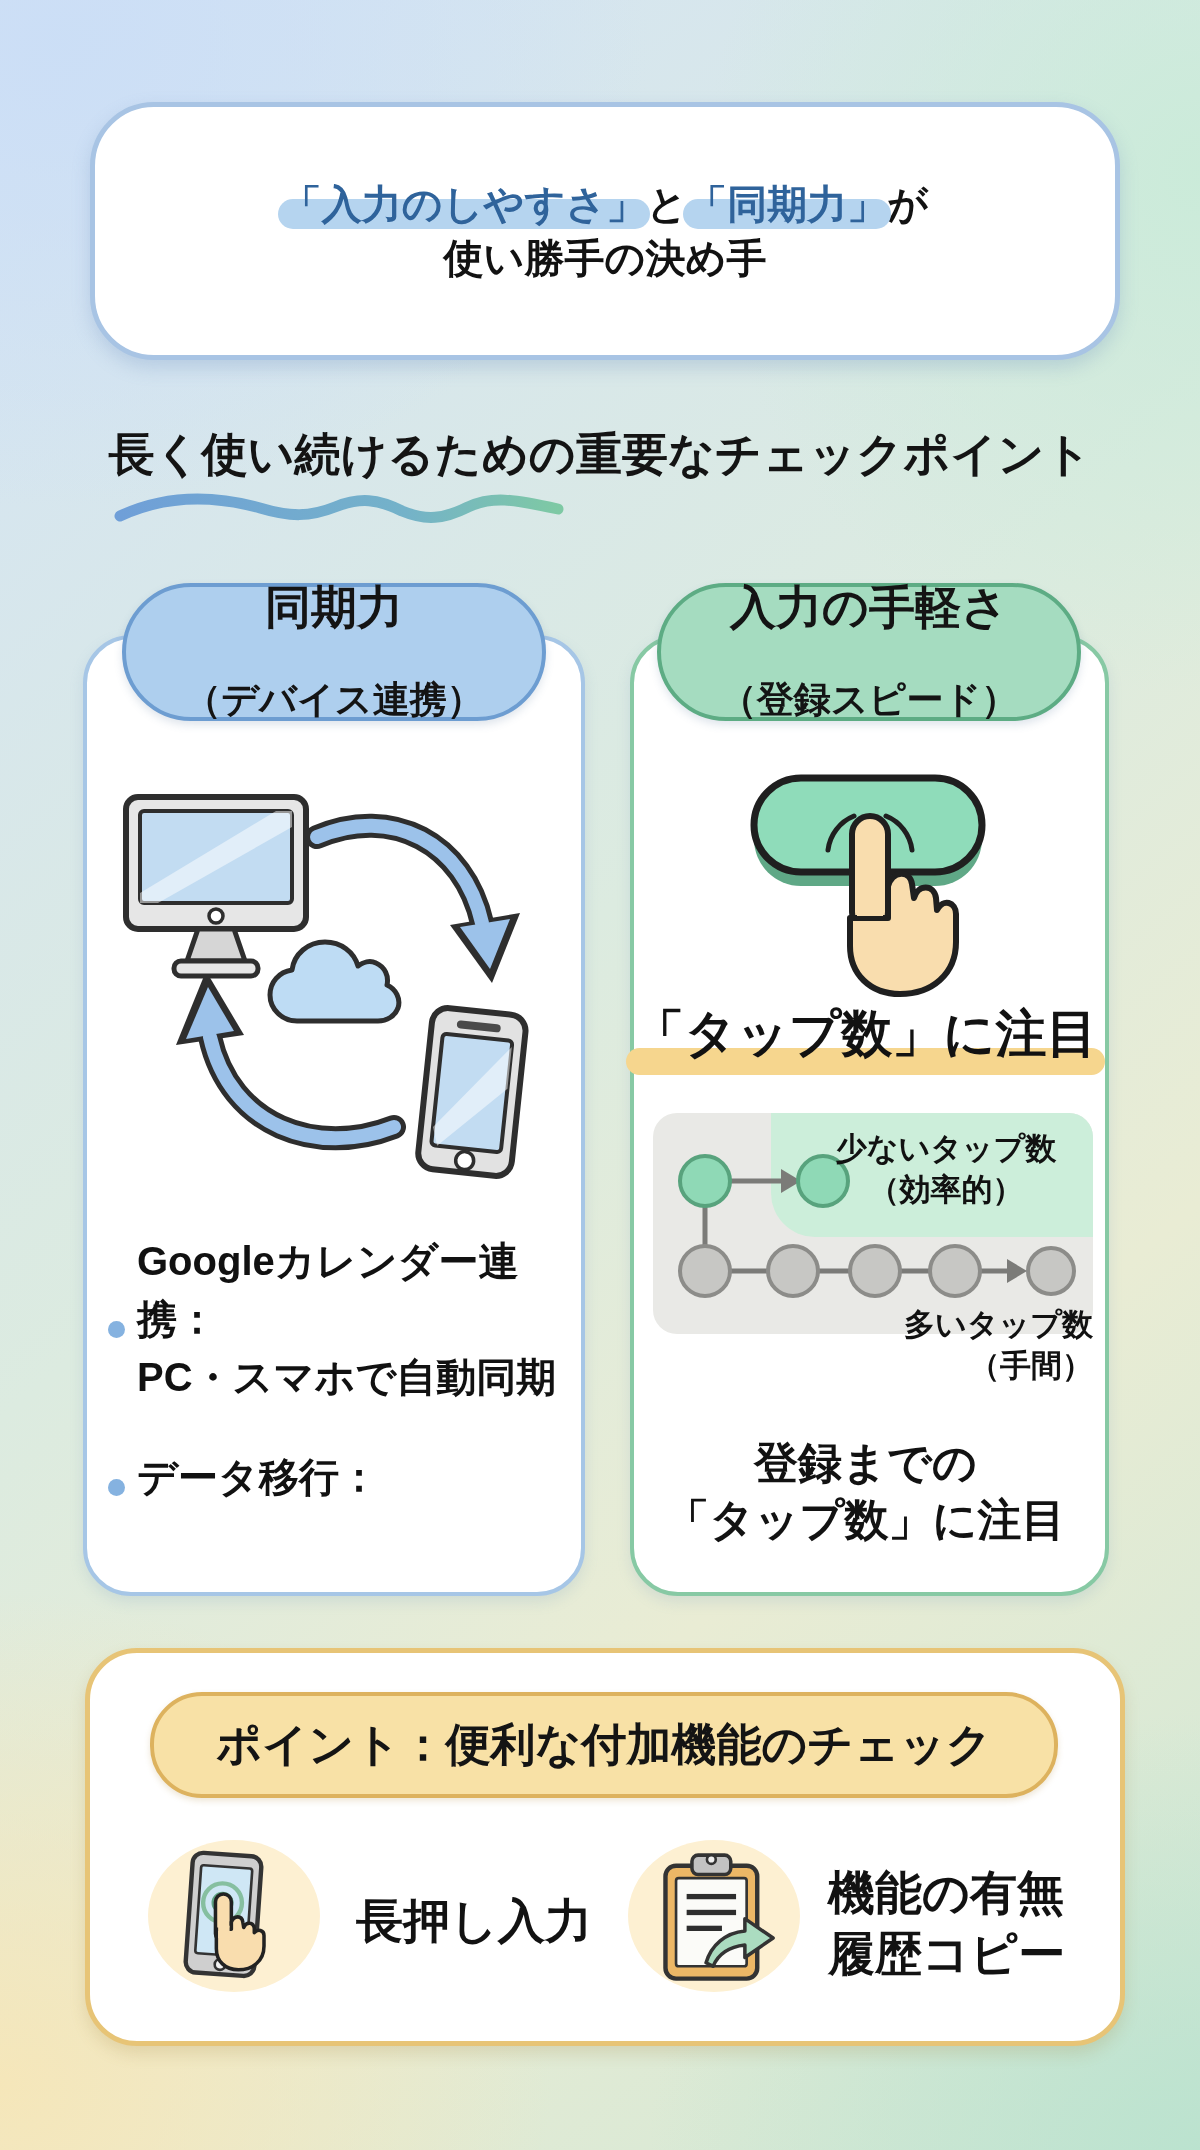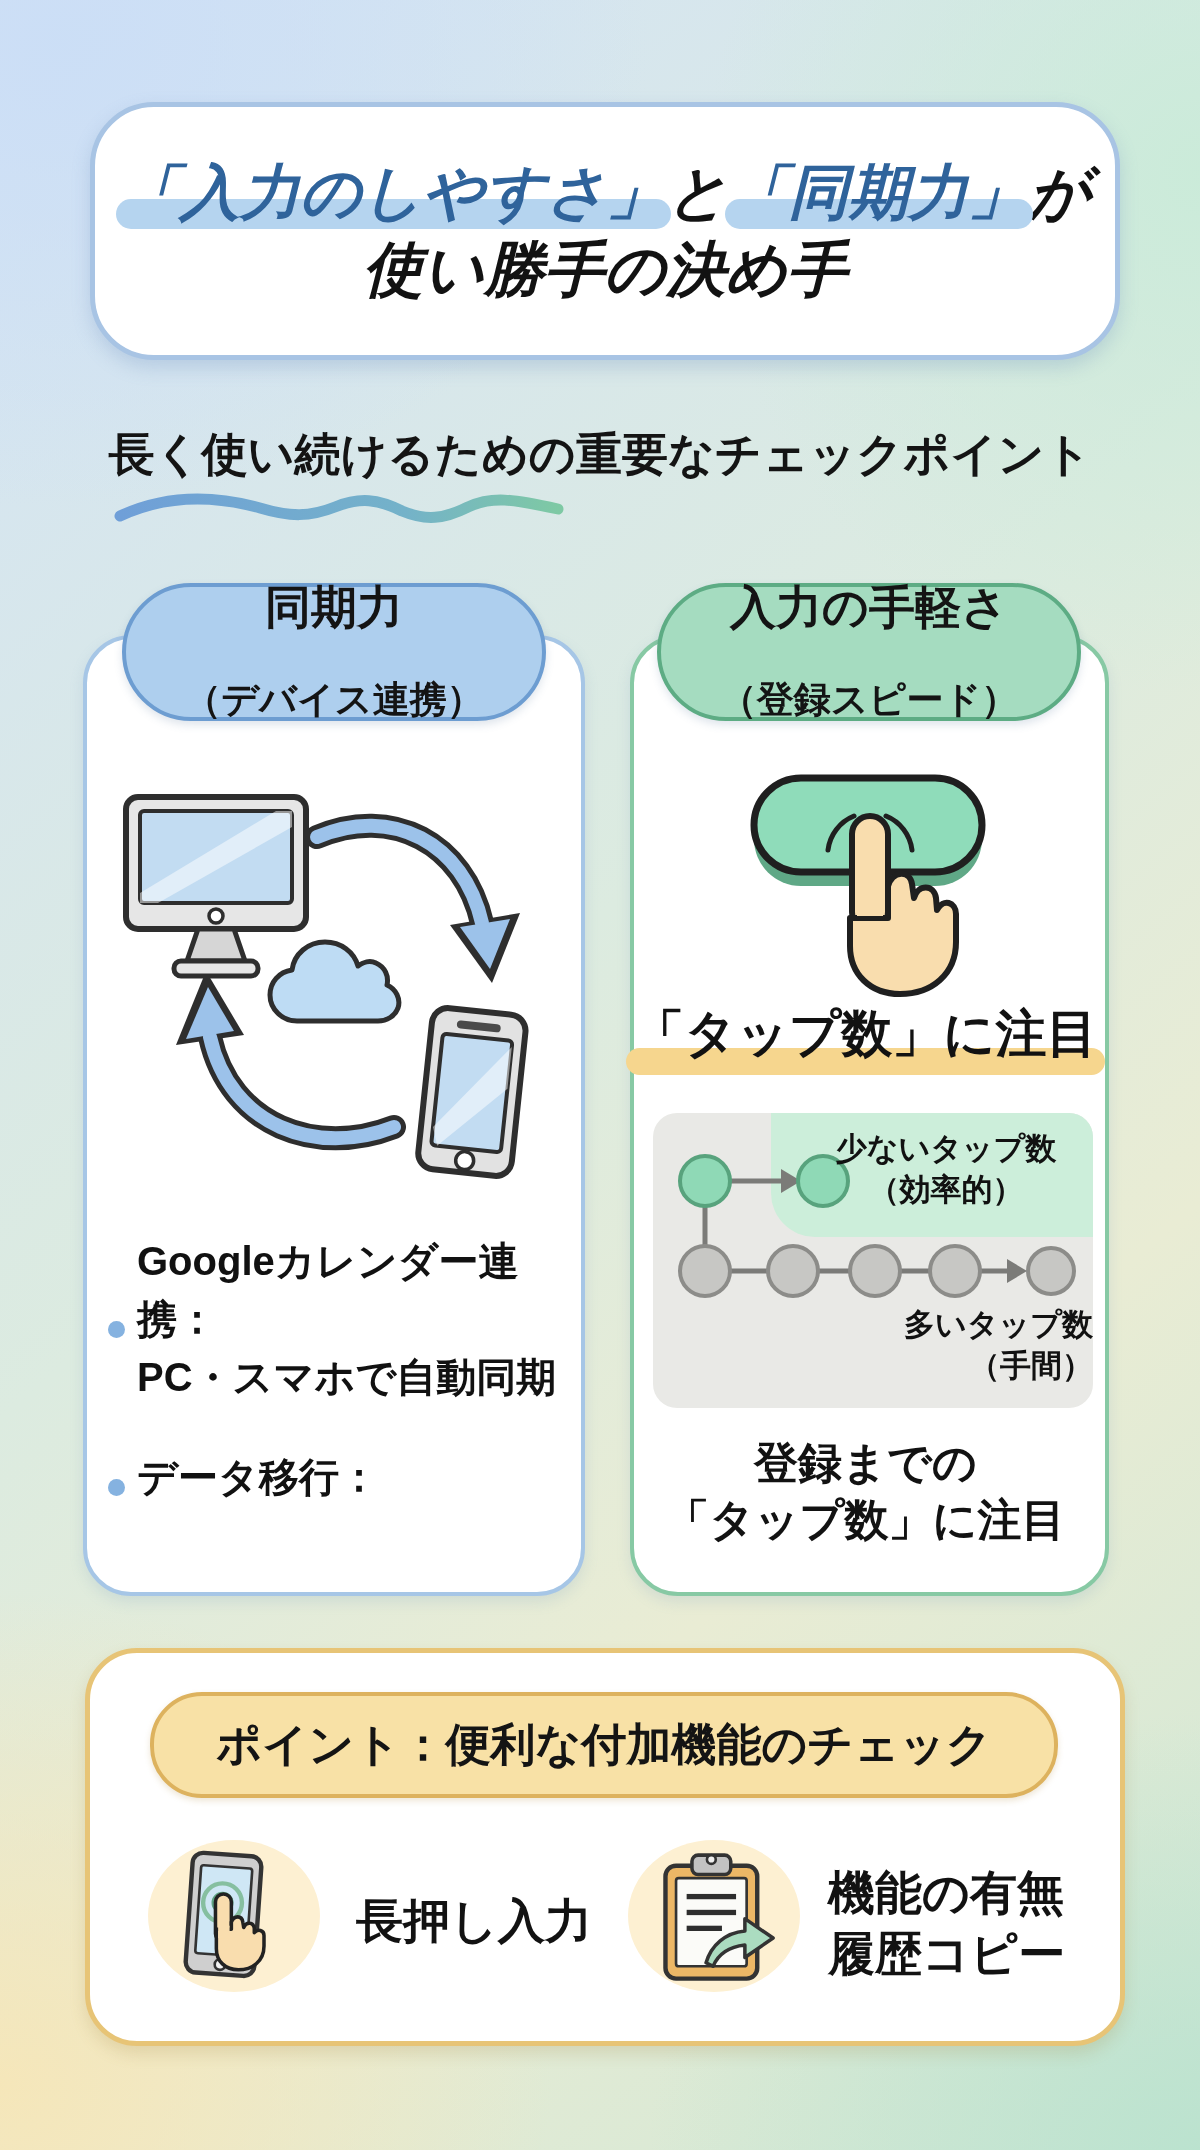--- a/index.html
+++ b/index.html
@@ -14,21 +14,21 @@
       linear-gradient(140deg,#d3e3f6 0%,#dcebe0 45%,#e9ecd4 70%,#cfe7d6 100%);
   }
   .abs{position:absolute;}
   
   .title-card{
     left:90px;top:102px;width:1020px;height:248px;background:#fff;
     border:5px solid #a8c4e4;border-radius:64px;
     box-shadow:0 8px 18px rgba(110,145,190,.28);
     display:flex;flex-direction:column;align-items:center;justify-content:center;gap:8px;
   }
-  .title-line{font-size:60px;font-weight:900;color:#121212;line-height:1.15;position:relative;z-index:0;white-space:nowrap;font-style:italic;}
+  .title-line{font-size:40px;font-weight:900;color:#121212;line-height:1.15;position:relative;z-index:0;white-space:nowrap;}
   .accent{color:#2f639b;position:relative;z-index:0;display:inline-block;}
   .accent::after{content:"";position:absolute;z-index:-1;left:-4px;right:-4px;bottom:-2px;height:30px;border-radius:15px;background:#b5d4ef;}
   
   .subtitle{left:0;top:424px;width:1200px;text-align:center;font-size:46px;font-weight:800;color:#141414;white-space:nowrap;}
   .wavy{left:112px;top:486px;width:455px;height:46px;}
   
   .card{background:#fff;border-radius:48px;box-shadow:0 6px 14px rgba(110,150,190,.18);}
   .sync-card{left:83px;top:635px;width:494px;height:953px;border:4px solid #a6c6e6;}
   .input-card{left:630px;top:635px;width:471px;height:953px;border:4px solid #87c9a4;}
   .pill{display:flex;flex-direction:column;align-items:center;justify-content:center;font-weight:800;color:#141414;border-radius:70px;text-align:center;box-shadow:0 4px 8px rgba(80,110,150,.18);gap:44px;}
@@ -38,21 +38,21 @@
   .pill-line2{font-size:37px;line-height:1.2;}
   
   .bullets{left:108px;top:1232px;width:450px;}
   .bullet{display:flex;gap:12px;margin-bottom:42px;font-size:40px;font-weight:700;color:#111;line-height:1.45;align-items:center;}
   .bullet .dot{width:17px;height:17px;border-radius:50%;background:#85b2e0;margin-top:21px;flex:none;}
   
   .tap-heading{left:630px;top:1000px;width:471px;text-align:center;font-size:51px;font-weight:900;color:#121212;white-space:nowrap;position:absolute;z-index:0;}
   .hl-yellow{position:relative;display:inline-block;z-index:0;}
   .hl-yellow::after{content:"";position:absolute;z-index:-1;left:-8px;right:-8px;bottom:-6px;height:27px;border-radius:14px;background:#f6d68e;}
   
-  .diagram-box{left:653px;top:1113px;width:440px;height:295px;background:#e9e9e6;border-radius:24px;}
+  .diagram-box{left:653px;top:1113px;width:440px;height:221px;background:#e9e9e6;border-radius:24px;}
   .diagram-green{position:absolute;left:118px;top:0;width:322px;height:124px;background:#cceeda;border-radius:0 24px 0 44px;}
   .diagram-svg{position:absolute;left:0;top:0;}
   .few-label{position:absolute;left:150px;top:16px;width:286px;text-align:center;font-size:31px;font-weight:800;color:#111;line-height:1.32;}
   .many-label{position:absolute;left:0;top:192px;width:440px;text-align:right;font-size:31px;font-weight:800;color:#111;line-height:1.32;}
   .input-footer{left:630px;top:1434px;width:471px;text-align:center;font-size:44px;font-weight:800;color:#121212;line-height:1.3;}
   
   .point-card{left:85px;top:1648px;width:1030px;height:388px;background:#fff;border:5px solid #e7c476;border-radius:52px;box-shadow:0 8px 16px rgba(160,130,60,.2);}
   .point-pill{left:150px;top:1692px;width:900px;height:98px;background:#f8e1a6;border:4px solid #ddb25e;border-radius:52px;display:flex;align-items:center;justify-content:center;font-size:45px;font-weight:800;color:#141414;box-shadow:0 3px 6px rgba(170,130,50,.2);}
   .icon-oval{border-radius:50%;background:#fdf0d2;display:flex;align-items:center;justify-content:center;}
   .oval-1{left:148px;top:1840px;width:172px;height:152px;}

